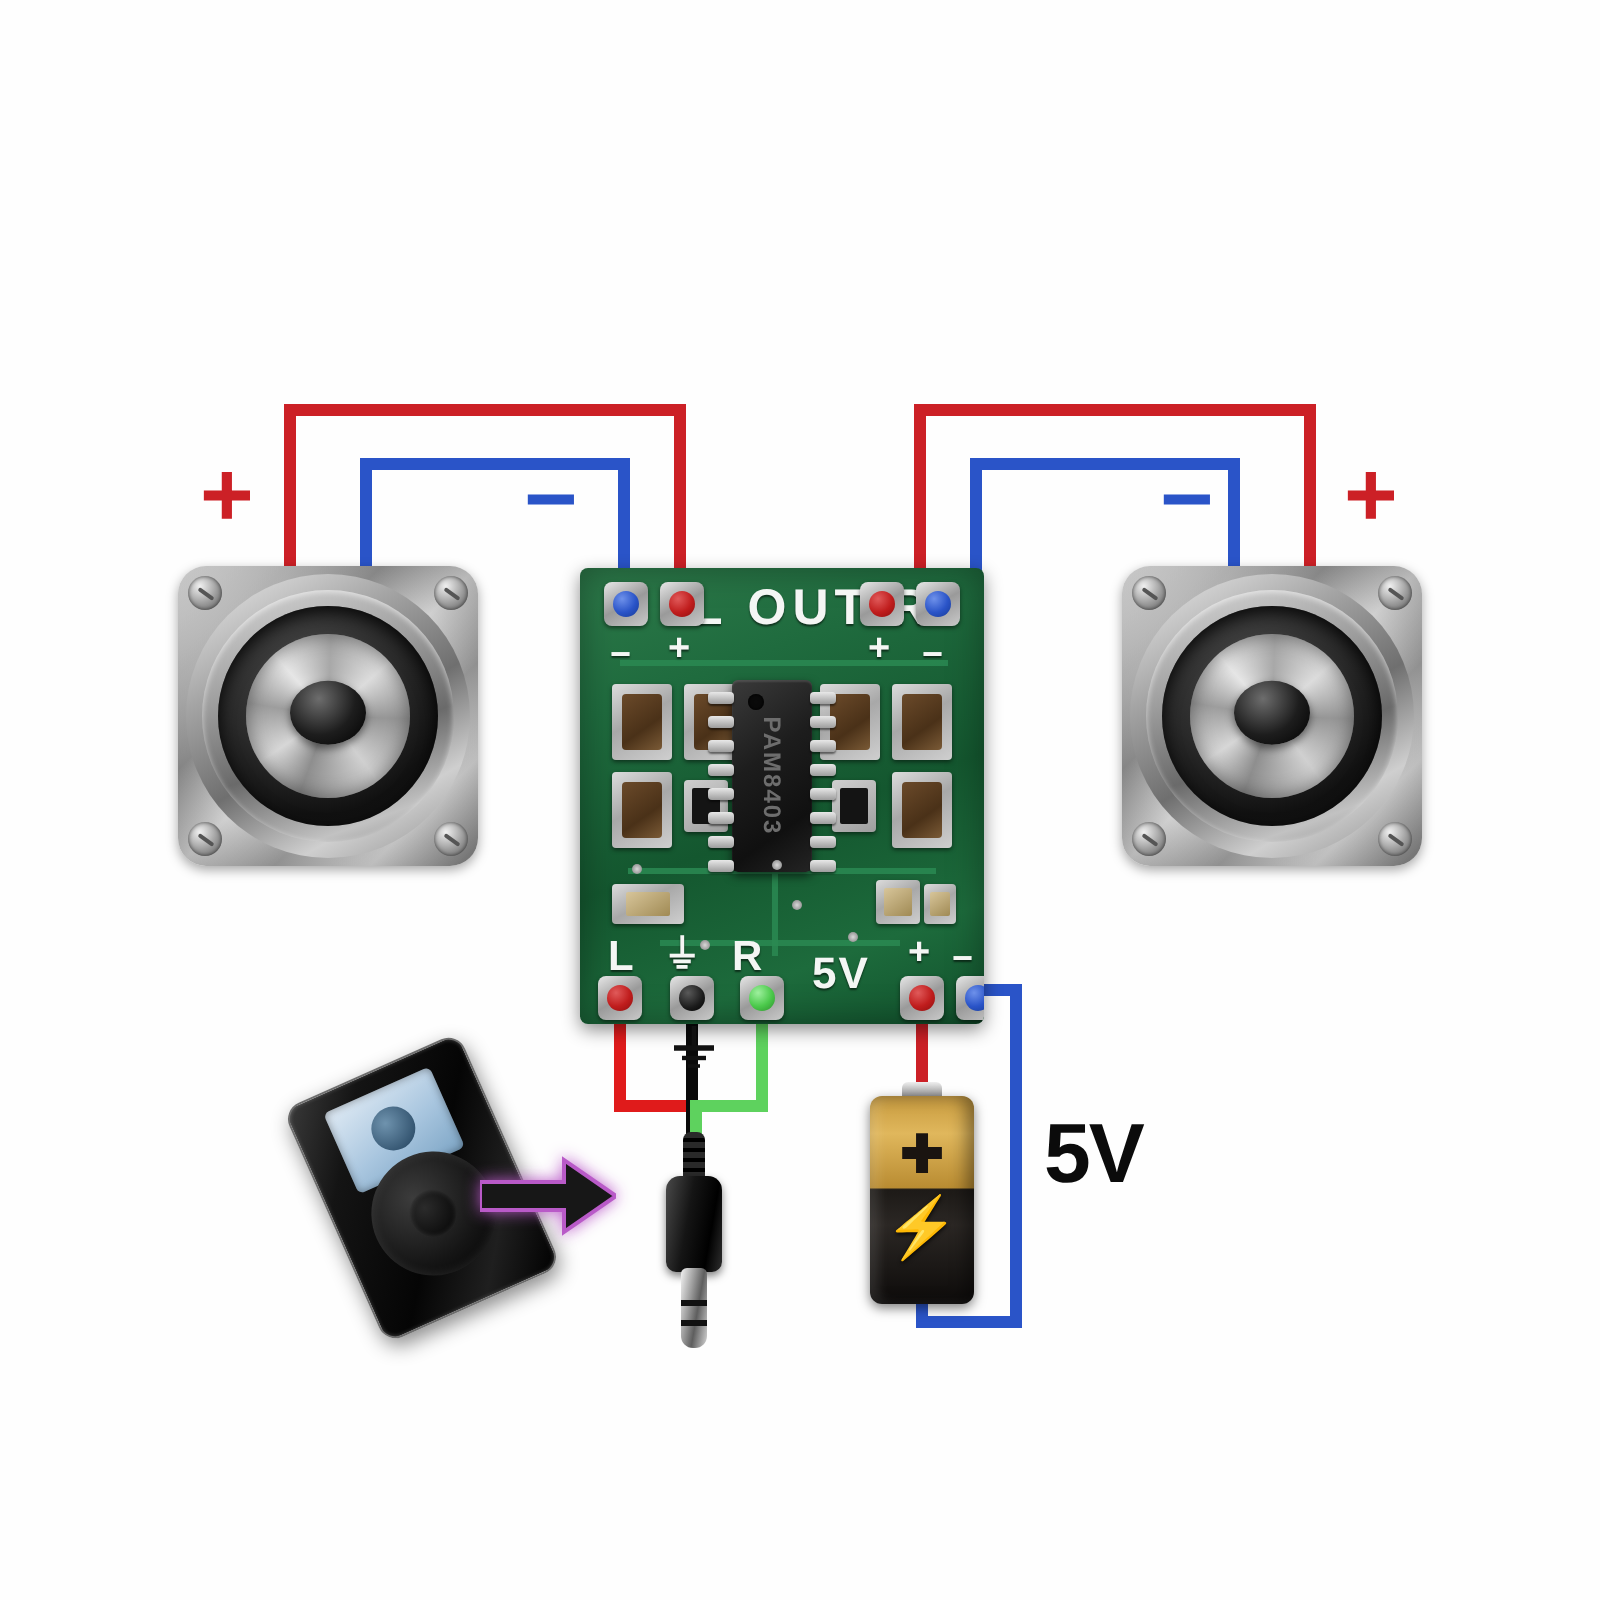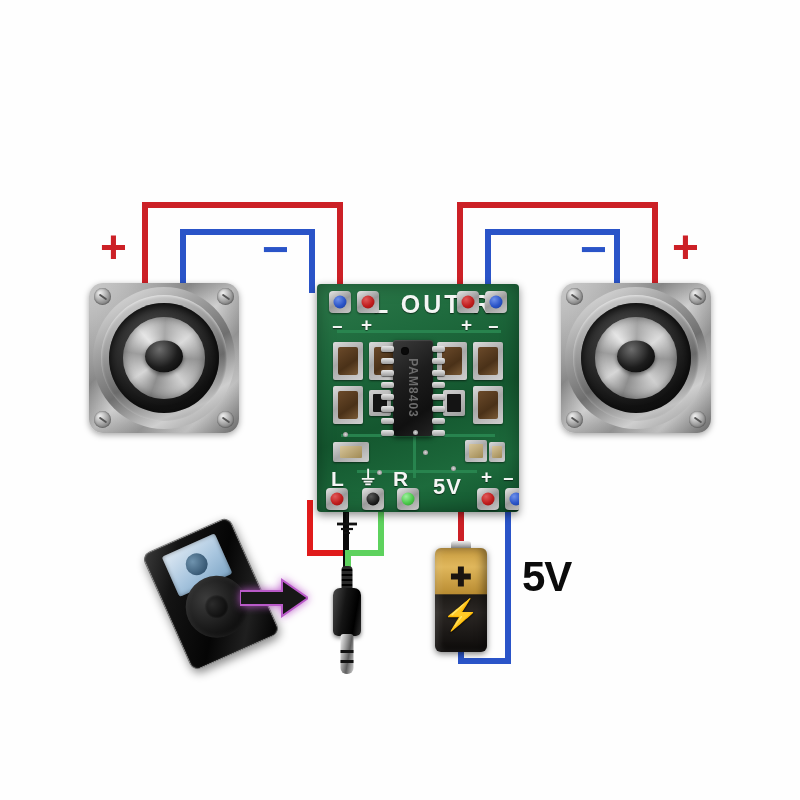--- a/index.html
+++ b/index.html
@@ -73,21 +73,20 @@
   .screw.tl{left:5px;top:5px;} .screw.tr{right:5px;top:5px;}
   .screw.bl{left:5px;bottom:5px;} .screw.br{right:5px;bottom:5px;}
 
   
   .board{
     position:absolute;border-radius:4px;
     background:
       linear-gradient(160deg,#2d7a4a 0%,#1f6b3e 25%,#14572f 55%,#1d6b3c 80%,#11512c 100%);
     box-shadow:0 3px 9px rgba(0,0,0,.45), inset 0 0 18px rgba(0,0,0,.35);
     overflow:hidden;
-    margin-left:27px;
   }
   .silk{
     position:absolute;color:#f4f6f4;font-weight:bold;line-height:1;
     font-family:"Liberation Sans", sans-serif;
     text-shadow:0 1px 1px rgba(0,0,0,.55);
   }
   .pad{
     position:absolute;width:22px;height:22px;border-radius:4px;
     background:linear-gradient(150deg,#e7e7e7,#9a9a9a 50%,#c9c9c9);
     box-shadow:0 1px 2px rgba(0,0,0,.5);

